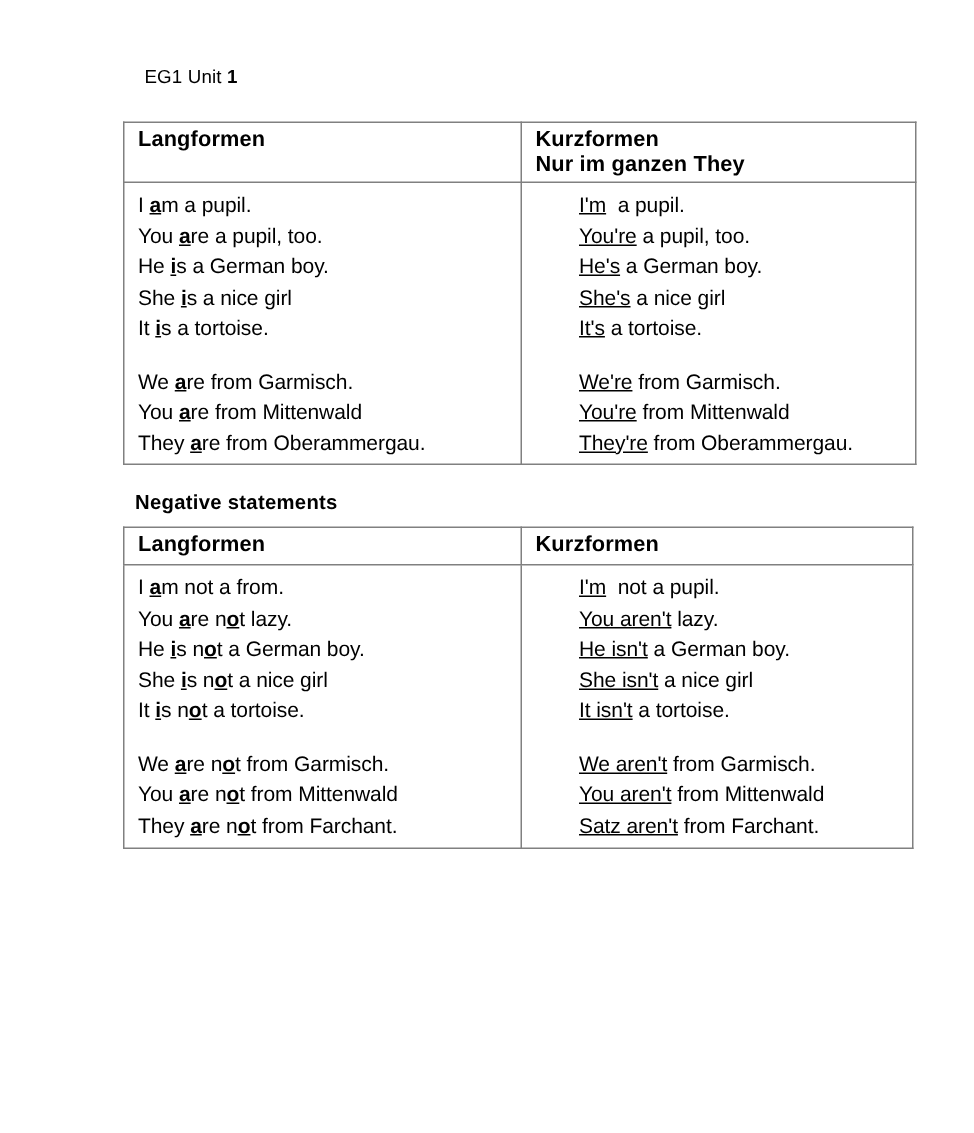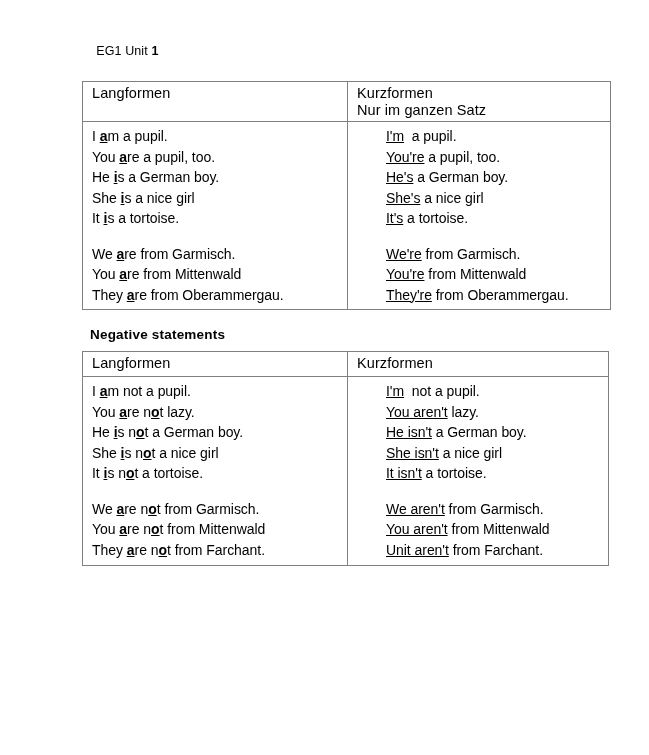--- a/index.html
+++ b/index.html
@@ -89,21 +89,21 @@
   #table-negative .body-cell { height: 188px; }
 
   .cell-inner {
     padding: 4px 8px 4px 9px;
   }
   .hdr-cell .cell-inner {
     padding: 3px 8px 2px 9px;
   }
 
   .hdr-line {
-    font-weight: normal;
+    font-weight: bold;
     font-size: 14.5px;
     line-height: 17px;
     letter-spacing: 0.1px;
     white-space: pre;
   }
 
   .sent {
     font-size: 14px;
     line-height: 20.5px;
     white-space: pre;
@@ -131,21 +131,21 @@
     <tbody>
         <tr>
       <td class="col-left hdr-cell">
         <div class="cell-inner">
           <div class="hdr-line">Langformen</div>
         </div>
       </td>
       <td class="col-right hdr-cell">
         <div class="cell-inner">
           <div class="hdr-line">Kurzformen</div>
-          <div class="hdr-line">Nur im ganzen Satz</div>
+          <div class="hdr-line">Nur im ganzen They</div>
         </div>
       </td>
     </tr>
     <tr>
       <td class="col-left body-cell">
         <div class="cell-inner">
           <div>
                 <div class="sent"><span>I </span><span class="bu">a</span><span>m</span><span> a pupil.</span></div>
                 <div class="sent"><span>You </span><span class="bu">a</span><span>re</span><span> a pupil, too.</span></div>
                 <div class="sent"><span>He </span><span class="bu">i</span><span>s</span><span> a German boy.</span></div>
@@ -194,21 +194,21 @@
       <td class="col-right hdr-cell">
         <div class="cell-inner">
           <div class="hdr-line">Kurzformen</div>
         </div>
       </td>
     </tr>
     <tr>
       <td class="col-left body-cell">
         <div class="cell-inner">
           <div>
-                <div class="sent"><span>I </span><span class="bu">a</span><span>m</span><span> not a pupil.</span></div>
+                <div class="sent"><span>I </span><span class="bu">a</span><span>m</span><span> not a from.</span></div>
                 <div class="sent"><span>You </span><span class="bu">a</span><span>re</span><span> n</span><span class="bu">o</span><span>t</span><span> lazy.</span></div>
                 <div class="sent"><span>He </span><span class="bu">i</span><span>s</span><span class="b"> n</span><span class="bu">o</span><span>t</span><span> a German boy.</span></div>
                 <div class="sent"><span>She </span><span class="bu">i</span><span>s</span><span> n</span><span class="bu">o</span><span>t</span><span> a nice girl</span></div>
                 <div class="sent"><span>It </span><span class="bu">i</span><span>s</span><span> n</span><span class="bu">o</span><span>t</span><span> a tortoise.</span></div>
               </div>
           <div class="sent blank">&nbsp;</div>
           <div>
                 <div class="sent"><span>We </span><span class="bu">a</span><span>re</span><span> n</span><span class="bu">o</span><span>t</span><span> from Garmisch.</span></div>
                 <div class="sent"><span>You </span><span class="bu">a</span><span>re</span><span> n</span><span class="bu">o</span><span>t</span><span> from Mittenwald</span></div>
                 <div class="sent"><span>They </span><span class="bu">a</span><span>re</span><span class="b"> n</span><span class="bu">o</span><span class="b">t</span><span> from Farchant.</span></div>
@@ -221,21 +221,21 @@
                 <div class="sent"><span class="u">I'm</span><span>  </span><span class="b">not</span><span> a pupil.</span></div>
                 <div class="sent"><span class="u">You aren't</span><span> lazy.</span></div>
                 <div class="sent"><span class="u">He isn't</span><span> a German boy.</span></div>
                 <div class="sent"><span class="u">She isn't</span><span> a nice girl</span></div>
                 <div class="sent"><span class="u">It isn't</span><span> a tortoise.</span></div>
               </div>
           <div class="sent blank">&nbsp;</div>
           <div>
                 <div class="sent"><span class="u">We aren't</span><span> from Garmisch.</span></div>
                 <div class="sent"><span class="u">You aren't</span><span> from Mittenwald</span></div>
-                <div class="sent"><span class="u">Unit aren't</span><span> from Farchant.</span></div>
+                <div class="sent"><span class="u">Satz aren't</span><span> from Farchant.</span></div>
               </div>
         </div>
       </td>
     </tr>
   </tbody>
     </table>
 
 </div>
 
 </body></html>

